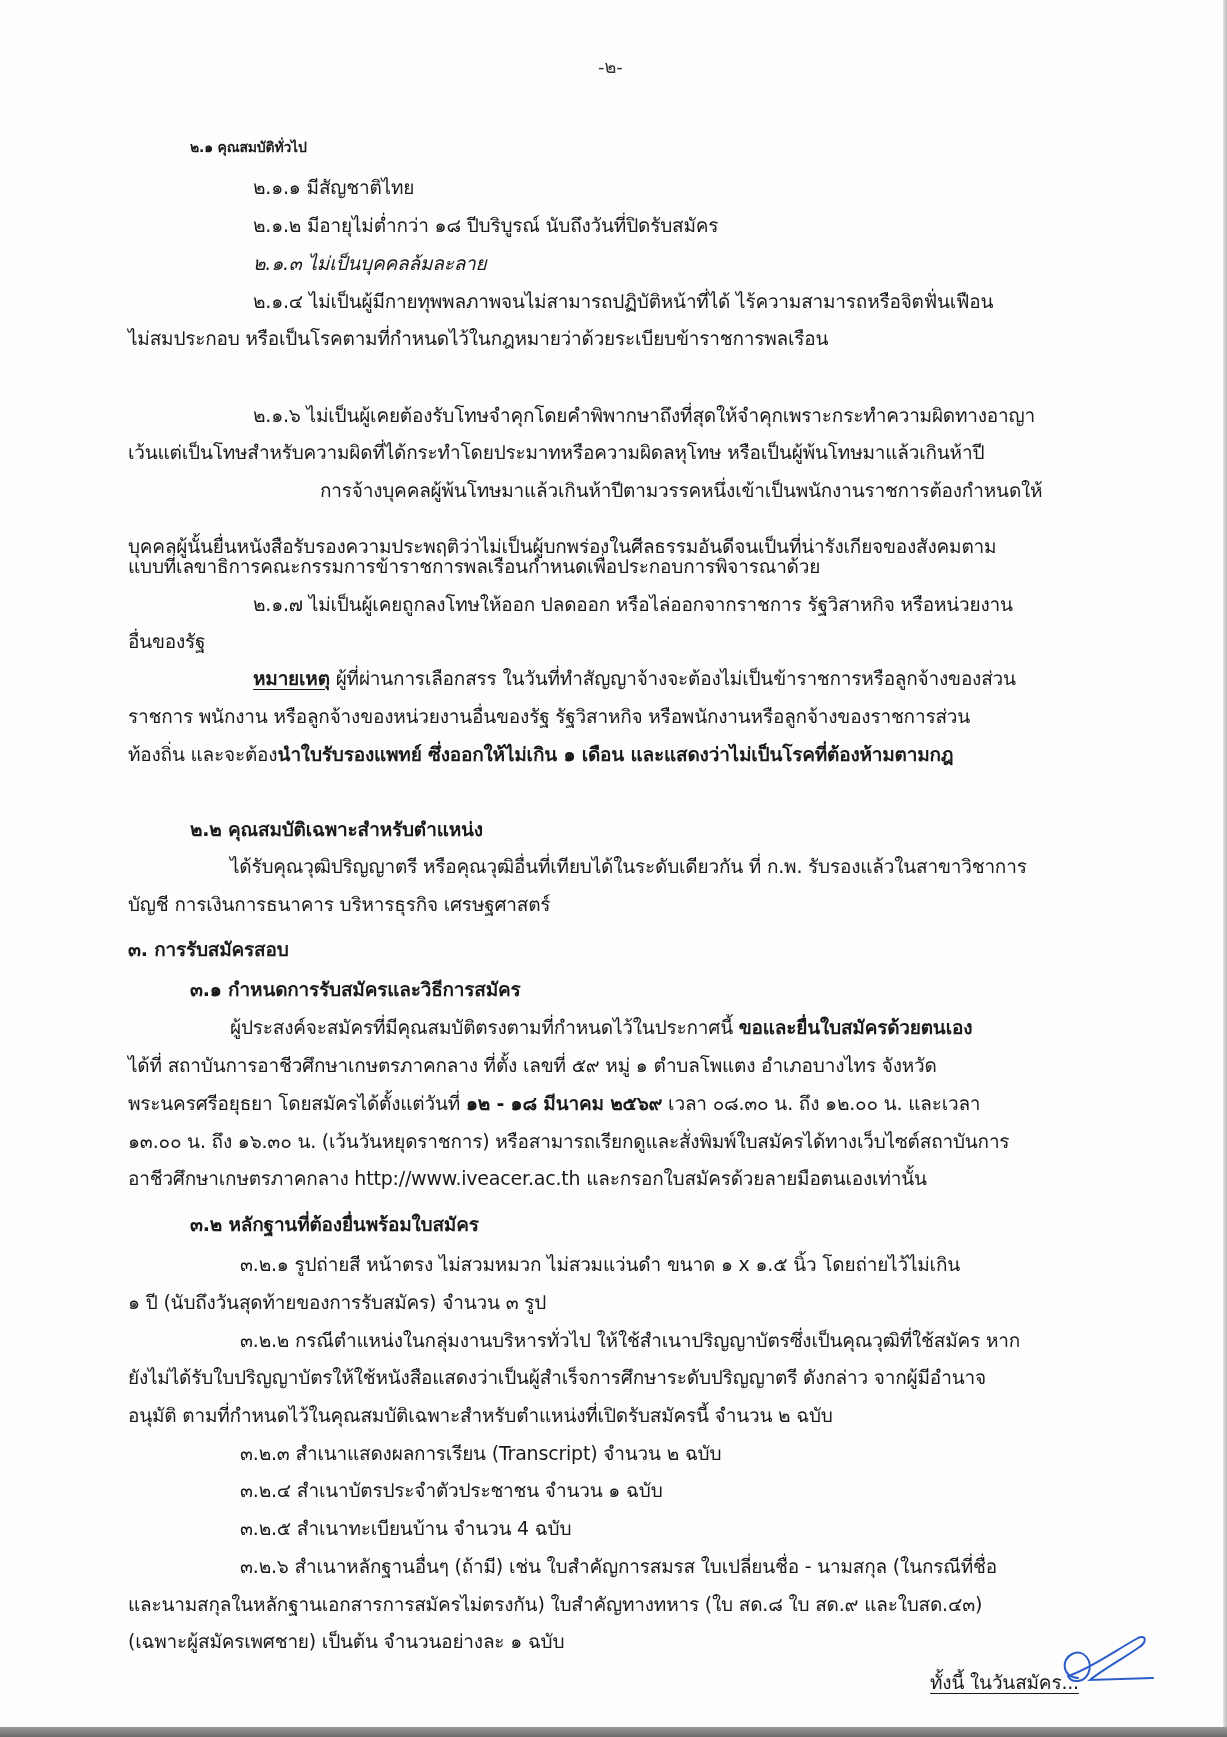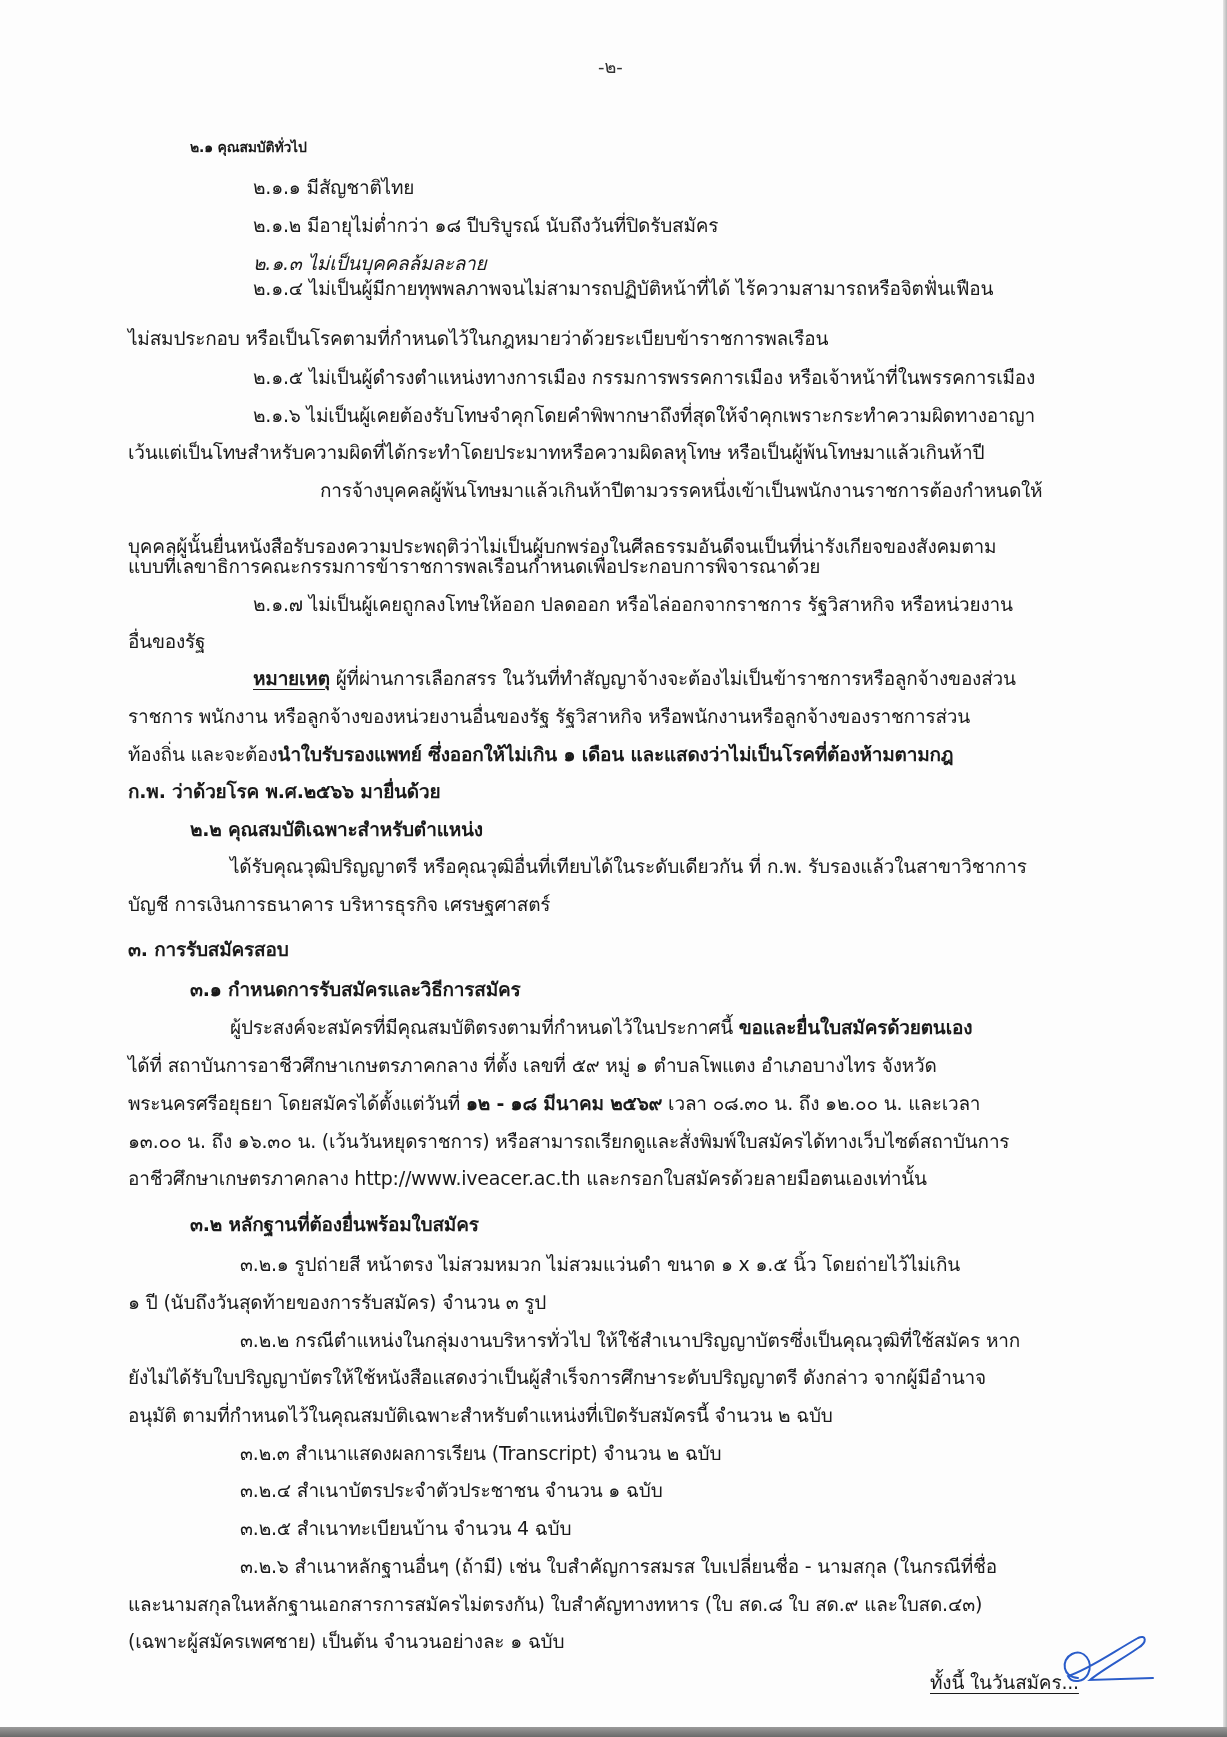--- a/index.html
+++ b/index.html
@@ -46,42 +46,40 @@
 
 <div class="page">
 
   <div class="page-number">-๒-</div>
 
   <div class="line bold" style="left:190px; top:133px; font-size:14px;">๒.๑ คุณสมบัติทั่วไป</div>
   <div class="line" style="left:253px; top:173px;">๒.๑.๑ มีสัญชาติไทย</div>
   <div class="line" style="left:253px; top:211px;">๒.๑.๒ มีอายุไม่ต่ำกว่า ๑๘ ปีบริบูรณ์ นับถึงวันที่ปิดรับสมัคร</div>
   <div class="line" style="left:253px; top:249px;font-style:italic;">๒.๑.๓ ไม่เป็นบุคคลล้มละลาย</div>
 
-  <div class="line" style="left:253px; top:274px;text-align:right;">๒.๑.๔ ไม่เป็นผู้มีกายทุพพลภาพจนไม่สามารถปฏิบัติหน้าที่ได้ ไร้ความสามารถหรือจิตฟั่นเฟือน</div>
+  <div class="line" style="left:253px; top:287px;text-align:right;">๒.๑.๔ ไม่เป็นผู้มีกายทุพพลภาพจนไม่สามารถปฏิบัติหน้าที่ได้ ไร้ความสามารถหรือจิตฟั่นเฟือน</div>
   <div class="line" style="left:128px; top:324px;">ไม่สมประกอบ หรือเป็นโรคตามที่กำหนดไว้ในกฎหมายว่าด้วยระเบียบข้าราชการพลเรือน</div>
 
-  <div class="line" style="left:253px; top:363px;">๒.๑.๕ ไม่เป็นผู้ดำรงตำแหน่งทางการเมือง กรรมการพรรคการเมือง หรือเจ้าหน้าที่ในพรรคการเมือง</div>
 
   <div class="line" style="left:253px; top:401px;">๒.๑.๖ ไม่เป็นผู้เคยต้องรับโทษจำคุกโดยคำพิพากษาถึงที่สุดให้จำคุกเพราะกระทำความผิดทางอาญา</div>
   <div class="line" style="left:128px; top:438px;">เว้นแต่เป็นโทษสำหรับความผิดที่ได้กระทำโดยประมาทหรือความผิดลหุโทษ หรือเป็นผู้พ้นโทษมาแล้วเกินห้าปี</div>
   <div class="line" style="left:320px; top:476px;">การจ้างบุคคลผู้พ้นโทษมาแล้วเกินห้าปีตามวรรคหนึ่งเข้าเป็นพนักงานราชการต้องกำหนดให้</div>
   <div class="line" style="left:128px; top:532px;">บุคคลผู้นั้นยื่นหนังสือรับรองความประพฤติว่าไม่เป็นผู้บกพร่องในศีลธรรมอันดีจนเป็นที่น่ารังเกียจของสังคมตาม</div>
   <div class="line" style="left:128px; top:552px;">แบบที่เลขาธิการคณะกรรมการข้าราชการพลเรือนกำหนดเพื่อประกอบการพิจารณาด้วย</div>
 
   <div class="line" style="left:253px; top:590px;">๒.๑.๗ ไม่เป็นผู้เคยถูกลงโทษให้ออก ปลดออก หรือไล่ออกจากราชการ รัฐวิสาหกิจ หรือหน่วยงาน</div>
   <div class="line" style="left:128px; top:627px;">อื่นของรัฐ</div>
 
   <div class="line" style="left:253px; top:664px;">
     <span class="bold u">หมายเหตุ</span><span> ผู้ที่ผ่านการเลือกสรร ในวันที่ทำสัญญาจ้างจะต้องไม่เป็นข้าราชการหรือลูกจ้างของส่วน</span>
   </div>
   <div class="line" style="left:128px; top:702px;">ราชการ พนักงาน หรือลูกจ้างของหน่วยงานอื่นของรัฐ รัฐวิสาหกิจ หรือพนักงานหรือลูกจ้างของราชการส่วน</div>
   <div class="line" style="left:128px; top:740px;">
     <span>ท้องถิ่น และจะต้อง</span><span class="bold">นำใบรับรองแพทย์ ซึ่งออกให้ไม่เกิน ๑ เดือน และแสดงว่าไม่เป็นโรคที่ต้องห้ามตามกฎ</span>
   </div>
-  <div class="line bold" style="left:128px; top:777px;">ก.พ. ว่าด้วยโรค พ.ศ.๒๕๖๖ มายื่นด้วย</div>
 
   <div class="line bold" style="left:190px; top:815px;">๒.๒  คุณสมบัติเฉพาะสำหรับตำแหน่ง</div>
   <div class="line" style="left:230px; top:852px;">ได้รับคุณวุฒิปริญญาตรี หรือคุณวุฒิอื่นที่เทียบได้ในระดับเดียวกัน ที่ ก.พ. รับรองแล้วในสาขาวิชาการ</div>
   <div class="line" style="left:128px; top:890px;">บัญชี การเงินการธนาคาร บริหารธุรกิจ เศรษฐศาสตร์</div>
 
   <div class="line bold" style="left:128px; top:935px;">๓. การรับสมัครสอบ</div>
 
   <div class="line bold" style="left:190px; top:975px;">๓.๑ กำหนดการรับสมัครและวิธีการสมัคร</div>
   <div class="line" style="left:230px; top:1013px;">
     <span>ผู้ประสงค์จะสมัครที่มีคุณสมบัติตรงตามที่กำหนดไว้ในประกาศนี้ </span><span class="bold">ขอและยื่นใบสมัครด้วยตนเอง</span>

